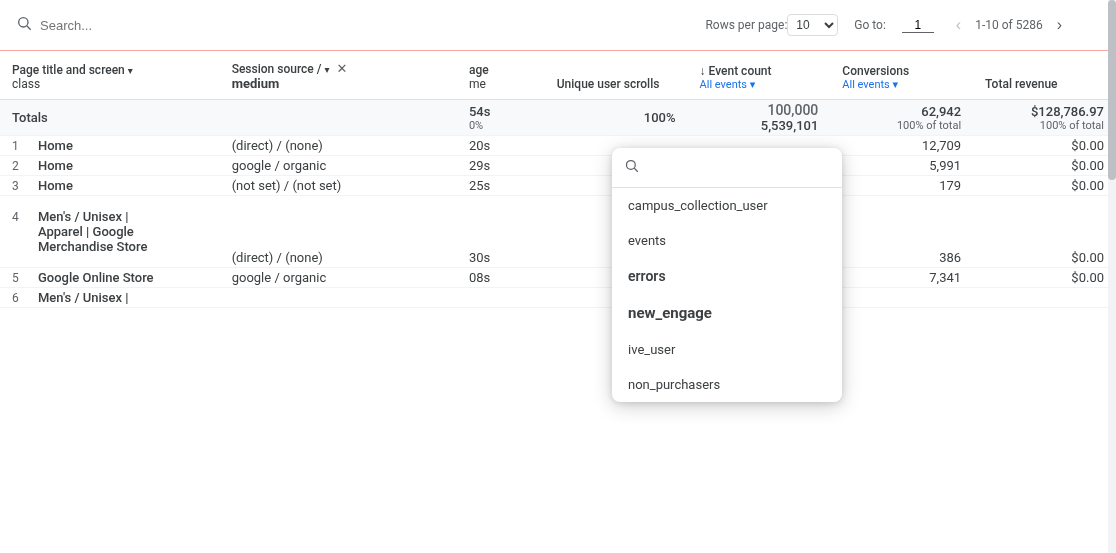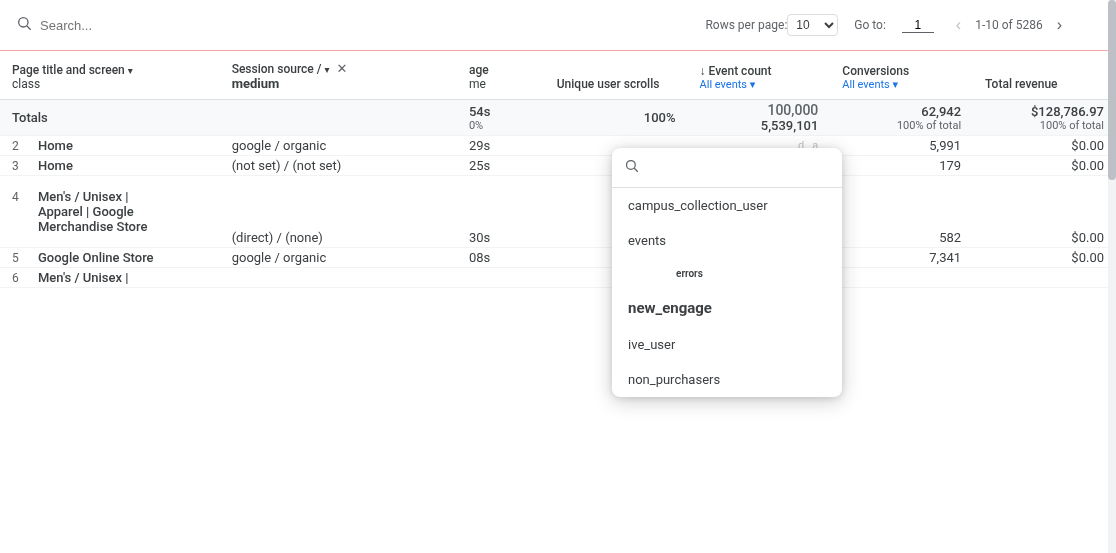--- a/index.html
+++ b/index.html
@@ -189,22 +189,21 @@
       padding: 10px 16px;
       font-size: 13px;
       color: #3c4043;
       cursor: pointer;
       white-space: nowrap;
       overflow: hidden;
       text-overflow: ellipsis;
     }
     .dropdown-item.bold {
       font-weight: 600;
-      font-size: 10px;
-      margin-left: 48px;
+      font-size: 14px;
     }
     .dropdown-item.highlighted {
       font-weight: 700;
       font-size: 15px;
     }
 
     
     .scrollbar-track {
       position: absolute;
       right: 0;
@@ -327,20 +326,33 @@
           <span class="totals-sub">100% of total</span>
         </td>
         <td class="numeric">
           <span>$128,786.97</span><br>
           <span class="totals-sub">100% of total</span>
         </td>
       </tr>
 
       <tr>
         <td>
+          <span class="row-num">1</span>
+          <span class="cell-primary">Home</span>
+        </td>
+        <td>(direct) / (none)</td>
+        <td></td>
+        <td>20s</td>
+        <td class="numeric"></td>
+        <td class="numeric"></td>
+        <td class="numeric">12,709</td>
+        <td class="numeric">$0.00</td>
+      </tr>
+      <tr>
+        <td>
           <span class="row-num">2</span>
           <span class="cell-primary">Home</span>
         </td>
         <td>google / organic</td>
         <td></td>
         <td>29s</td>
         <td class="numeric"></td>
         <td class="numeric" style="color:#bdc1c6; font-size:11px;">d &nbsp; a</td>
         <td class="numeric">5,991</td>
         <td class="numeric">$0.00</td>
@@ -361,21 +373,21 @@
       <tr style="height: 72px;">
         <td style="vertical-align: middle;">
           <span class="row-num">4</span>
           <span class="cell-primary" style="white-space:normal; display:inline-block; max-width:130px; vertical-align:top;">Men's / Unisex | Apparel | Google Merchandise Store</span>
         </td>
         <td style="vertical-align:bottom;">(direct) / (none)</td>
         <td></td>
         <td style="vertical-align:bottom;">30s</td>
         <td class="numeric"></td>
         <td class="numeric"></td>
-        <td class="numeric" style="vertical-align:bottom;">582</td>
+        <td class="numeric" style="vertical-align:bottom;">386</td>
         <td class="numeric" style="vertical-align:bottom;">$0.00</td>
       </tr>
       <tr>
         <td>
           <span class="row-num">5</span>
           <span class="cell-primary" style="white-space:normal; display:inline-block; max-width:130px;text-align:right;">Google Online Store</span>
         </td>
         <td>google / organic</td>
         <td></td>
         <td>08s</td>

